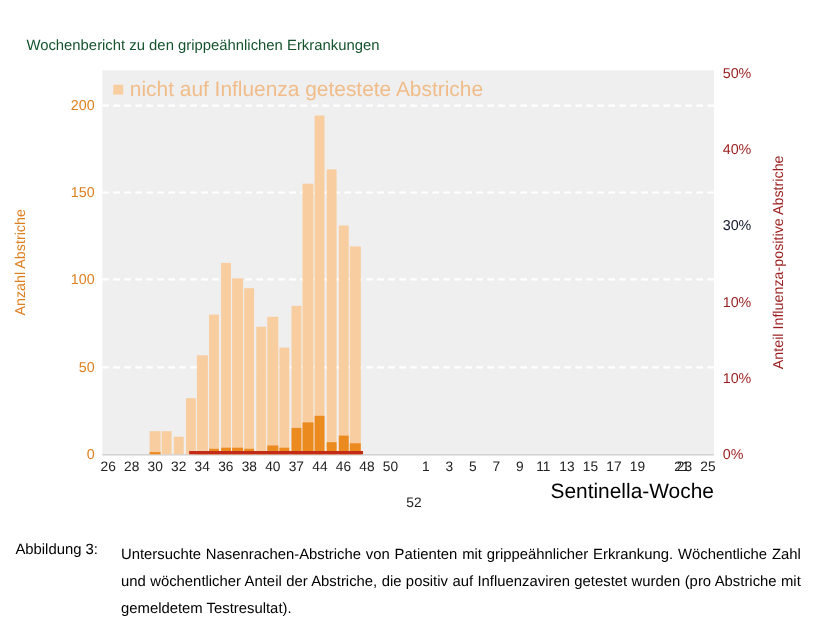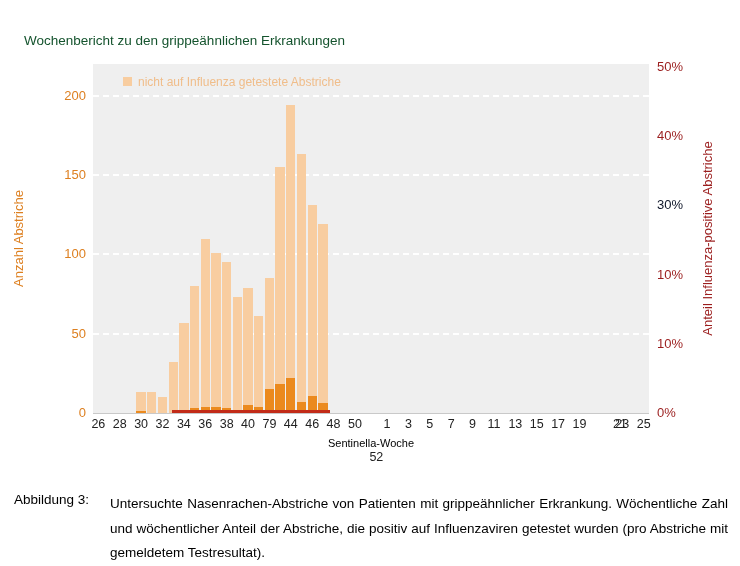--- a/index.html
+++ b/index.html
@@ -9,35 +9,35 @@
   
   #plot{position:absolute;left:93px;top:64px;width:556px;height:349px;
         background:#efefef;border-bottom:1px solid #c9c9c9;}
   .gridline{position:absolute;left:0;width:100%;height:0;
             border-top:2px dashed #ffffff;z-index:1;}
   .bar-light{position:absolute;bottom:0;z-index:2;}
   .bar-dark{position:absolute;bottom:0;z-index:3;}
   .pct-line{position:absolute;bottom:0;height:3.5px;z-index:4;}
   
   .legend{position:absolute;left:10px;top:9px;z-index:6;}
-  .legend-row{display:flex;align-items:center;height:17px;font-size:12px;margin-left:20px;}
+  .legend-row{display:flex;align-items:center;height:17px;font-size:19px;}
   .swatch{display:inline-block;width:9px;height:9px;margin-right:6px;}
   
   .ytickL{position:absolute;right:0;font-size:13px;text-align:right;width:100%;}
   .ytickR{position:absolute;left:0;font-size:13px;text-align:left;width:100%;}
   #yticks-left{position:absolute;left:40px;top:64px;width:46px;height:349px;}
   #yticks-right{position:absolute;left:657px;top:64px;width:44px;height:349px;}
   .ylabelL{position:absolute;left:-47px;top:231px;width:130px;text-align:center;
            font-size:13px;transform:rotate(-90deg);transform-origin:center;}
   .ylabelR{position:absolute;left:592px;top:231px;width:230px;text-align:center;
            font-size:13px;transform:rotate(-90deg);transform-origin:center;}
   #xticks{position:absolute;left:93px;top:417px;width:556px;height:16px;}
   .xtick{position:absolute;transform:translateX(-50%);font-size:12.5px;color:#222;}
-  .xlabel{position:absolute;left:93px;top:437px;width:556px;text-align:center;
-          font-size:11px;color:#000;}
+  .xlabel{position:absolute;left:93px;top:437px;width:556px;text-align:right;
+          font-size:19px;color:#000;}
   
   .cap-label{position:absolute;left:14px;top:492px;font-size:13.5px;color:#000;}
   .cap-text{position:absolute;left:110px;top:492px;width:618px;font-size:13.5px;
             color:#000;text-align:justify;line-height:1.82;}
 </style>
 </head>
 <body>
 
 <div class="page">
   <div class="title">Wochenbericht zu den grippeähnlichen Erkrankungen</div>
@@ -111,21 +111,21 @@
 
     <div id="xticks">
         <div class="xtick" style="left: 5.34615px;">26</div>
         <div class="xtick" style="left: 26.7308px;">28</div>
         <div class="xtick" style="left: 48.1154px;">30</div>
         <div class="xtick" style="left: 69.5px;">32</div>
         <div class="xtick" style="left: 90.8846px;">34</div>
         <div class="xtick" style="left: 112.269px;">36</div>
         <div class="xtick" style="left: 133.654px;">38</div>
         <div class="xtick" style="left: 155.038px;">40</div>
-        <div class="xtick" style="left: 176.423px;">79</div>
+        <div class="xtick" style="left: 176.423px;">37</div>
         <div class="xtick" style="left: 197.808px;">44</div>
         <div class="xtick" style="left: 219.192px;">46</div>
         <div class="xtick" style="left: 240.577px;">48</div>
         <div class="xtick" style="left: 261.962px;">50</div>
         <div class="xtick" style="left: 283.346px; margin-top: 33px;">52</div>
         <div class="xtick" style="left: 294.038px;">1</div>
         <div class="xtick" style="left: 315.423px;">3</div>
         <div class="xtick" style="left: 336.808px;">5</div>
         <div class="xtick" style="left: 358.192px;">7</div>
         <div class="xtick" style="left: 379.577px;">9</div>

